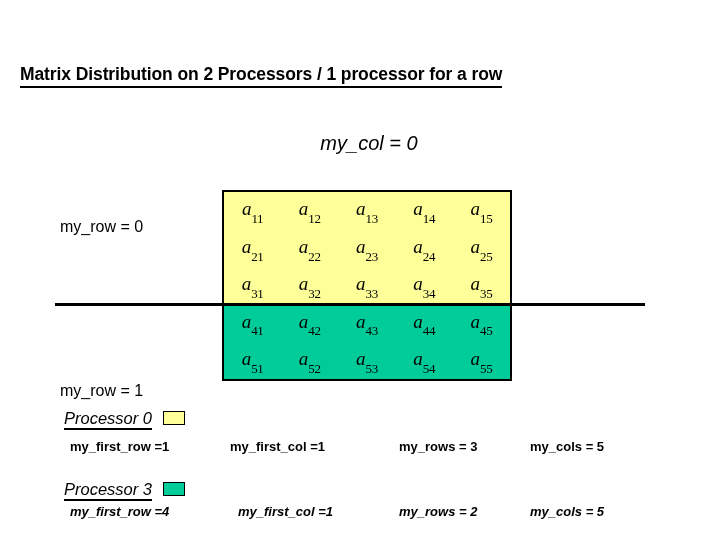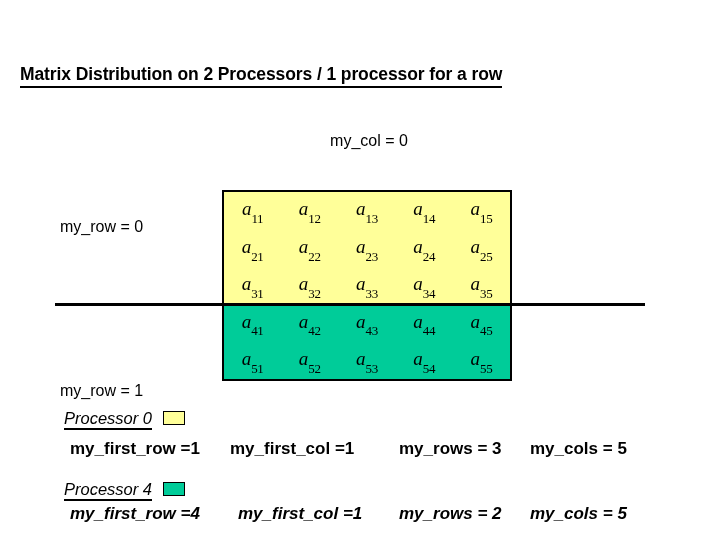--- a/index.html
+++ b/index.html
@@ -30,24 +30,25 @@
     line-height: 20px;
   }
 
   
   #col-label {
     position: absolute;
     left: 0;
     top: 132px;
     width: 720px;
     text-align: center;
-    font-size: 16px;
+    font-size: 20px;
     padding-left: 18px;
     box-sizing: border-box;
     white-space: nowrap;
+    font-style: italic;
   }
 
   
   .row-label {
     position: absolute;
     font-size: 16px;
     white-space: nowrap;
   }
   #row-label-0 { left: 60px; top: 218px; }
   #row-label-1 { left: 60px; top: 354px; margin-top: 28px; }
@@ -151,21 +152,21 @@
     position: absolute;
     left: 0;
     top: 0;
     width: 720px;
     height: 18px;
   }
   #params-p0 { top: 439px; }
   #params-p1 { top: 504px; font-style: italic; }
   .param {
     position: absolute;
-    font-size: 17px;
+    font-size: 13px;
     font-weight: bold;
     white-space: nowrap;
     top: 0;
   }
   .p-first-row { left: 70px; }
   .p-first-col { left: 230px; }
   .p-rows      { left: 399px; }
   .p-cols      { left: 530px; text-align: center; }
   #params-p1 .p-first-col { left: 238px; }
 </style>
@@ -231,21 +232,21 @@
 </div>
 <div class="param-row" id="params-p0">
   <span class="param p-first-row">my_first_row =1</span>
   <span class="param p-first-col">my_first_col =1</span>
   <span class="param p-rows">my_rows = 3</span>
   <span class="param p-cols">my_cols = 5</span>
 </div>
 
 <div class="legend-block" id="legend-p1">
   <div class="legend-head">
-    <span class="legend-title">Processor 4</span>
+    <span class="legend-title">Processor 3</span>
     <span class="legend-swatch" id="swatch-1" style="background: rgb(0, 204, 153);"></span>
   </div>
 </div>
 <div class="param-row" id="params-p1">
   <span class="param p-first-row">my_first_row =4</span>
   <span class="param p-first-col">my_first_col =1</span>
   <span class="param p-rows">my_rows = 2</span>
   <span class="param p-cols">my_cols = 5</span>
 </div>
 

